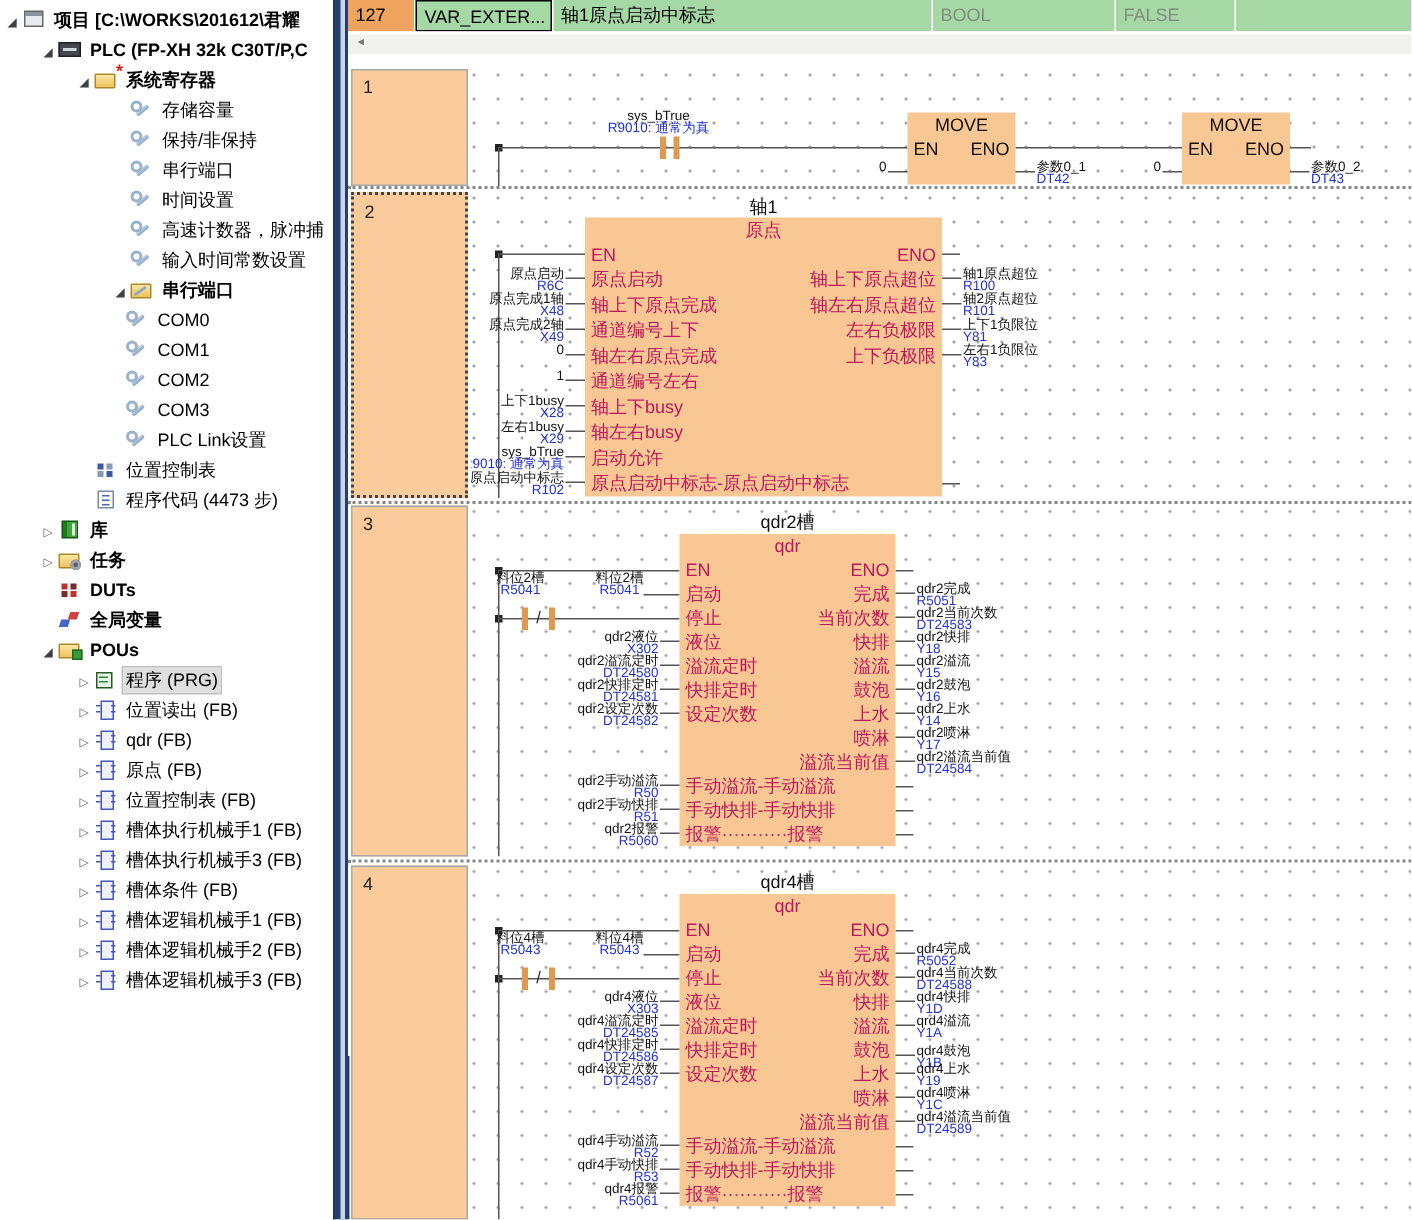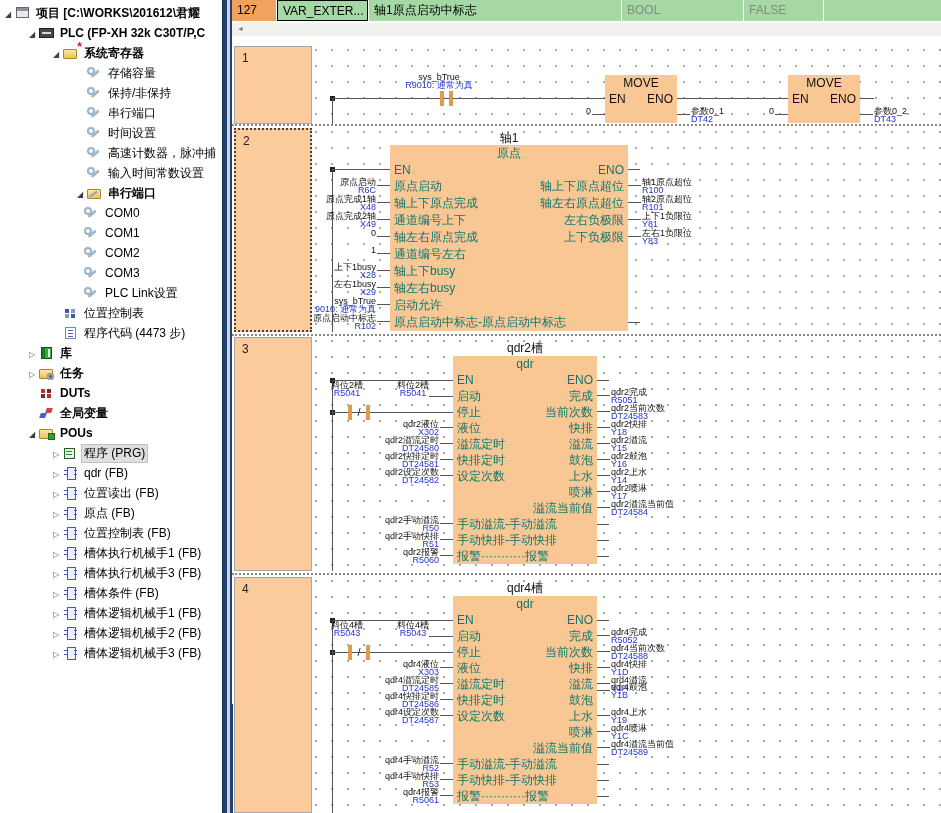--- a/index.html
+++ b/index.html
@@ -50,21 +50,21 @@
   .hsb::before{content:"◄";position:absolute;left:5px;top:2px;font-size:7px;color:#777}
   .sep{position:absolute;left:0;right:0;border-top:2px dotted #888}
   .rung{position:absolute;left:0;right:0}
   .rnum{position:absolute;left:2px;top:0;bottom:0;width:78px;background:#fbcb9b;border:1px solid #a8a8a8;box-sizing:border-box;font-size:12px;padding:4px 0 0 7px;color:#222}
   .rung.rsel .rnum{border:2px dotted #444}
   .cv{position:absolute;left:82px;right:0;top:0;bottom:0;overflow:hidden;
       background-image:radial-gradient(circle,#a9a9a9 0.9px,transparent 1.2px);background-size:16px 16px;background-position:10px 12px}
   .wire{position:absolute;height:1px;background:#555}
   .vrail{position:absolute;width:1px;background:#555}
   .node{position:absolute;width:5px;height:5px;background:#222}
-  .fbx{position:absolute;background:#f8c794;color:#0f766e}
+  .fbx{position:absolute;background:#f8c794;color:#be185d}
   .fbi{position:absolute;font-size:12px;color:#111;text-align:center;white-space:nowrap}
   .ft{height:16px;line-height:16px;text-align:center;font-size:12px}
   .fr{display:flex;justify-content:space-between;align-items:center;height:16px;font-size:12px;padding:0 4px;box-sizing:border-box;white-space:nowrap}
   .r2x .fr{height:17px}
   .pl,.pr{display:block}
   .opL{position:absolute;text-align:right;font-size:9px;line-height:8px;white-space:nowrap}
   .opL::after{content:"";position:absolute;right:-14px;top:7px;width:13px;height:1px;background:#555}
   .opR{position:absolute;font-size:9px;line-height:8px;white-space:nowrap}
   .opR::before{content:"";position:absolute;left:-14px;top:7px;width:13px;height:1px;background:#555}
   .opC{position:absolute;text-align:center;font-size:9px;line-height:8px;white-space:nowrap}
@@ -193,26 +193,26 @@
       <span class="lb">POUs</span>
     </div>
   <div class="tr L2 sel">
       <span class="ar" data-a="c"></span>
       <span class="ic" data-icon="prg"></span>
       <span class="lb">程序 (PRG)</span>
     </div>
   <div class="tr L2">
       <span class="ar" data-a="c"></span>
       <span class="ic" data-icon="fb"></span>
+      <span class="lb">位置读出 (FB)</span>
+    </div>
+  <div class="tr L2">
+      <span class="ar" data-a="c"></span>
+      <span class="ic" data-icon="fb"></span>
       <span class="lb">qdr (FB)</span>
-    </div>
-  <div class="tr L2">
-      <span class="ar" data-a="c"></span>
-      <span class="ic" data-icon="fb"></span>
-      <span class="lb">位置读出 (FB)</span>
     </div>
   <div class="tr L2">
       <span class="ar" data-a="c"></span>
       <span class="ic" data-icon="fb"></span>
       <span class="lb">原点 (FB)</span>
     </div>
   <div class="tr L2">
       <span class="ar" data-a="c"></span>
       <span class="ic" data-icon="fb"></span>
       <span class="lb">位置控制表 (FB)</span>
@@ -675,21 +675,21 @@
           <span class="oa">DT24588</span>
         </div>
       <div class="opR" style="left:297px;top:83px">
           <span class="on">qdr4快排</span>
           <span class="oa">Y1D</span>
         </div>
       <div class="opR" style="left:297px;top:99px">
           <span class="on">qrd4溢流</span>
           <span class="oa">Y1A</span>
         </div>
-      <div class="opR" style="left:297px;top:106px">
+      <div class="opR" style="left:297px;top:119px">
           <span class="on">qdr4鼓泡</span>
           <span class="oa">Y1B</span>
         </div>
       <div class="opR" style="left:297px;top:131px">
           <span class="on">qdr4上水</span>
           <span class="oa">Y19</span>
         </div>
       <div class="opR" style="left:297px;top:147px">
           <span class="on">qdr4喷淋</span>
           <span class="oa">Y1C</span>

